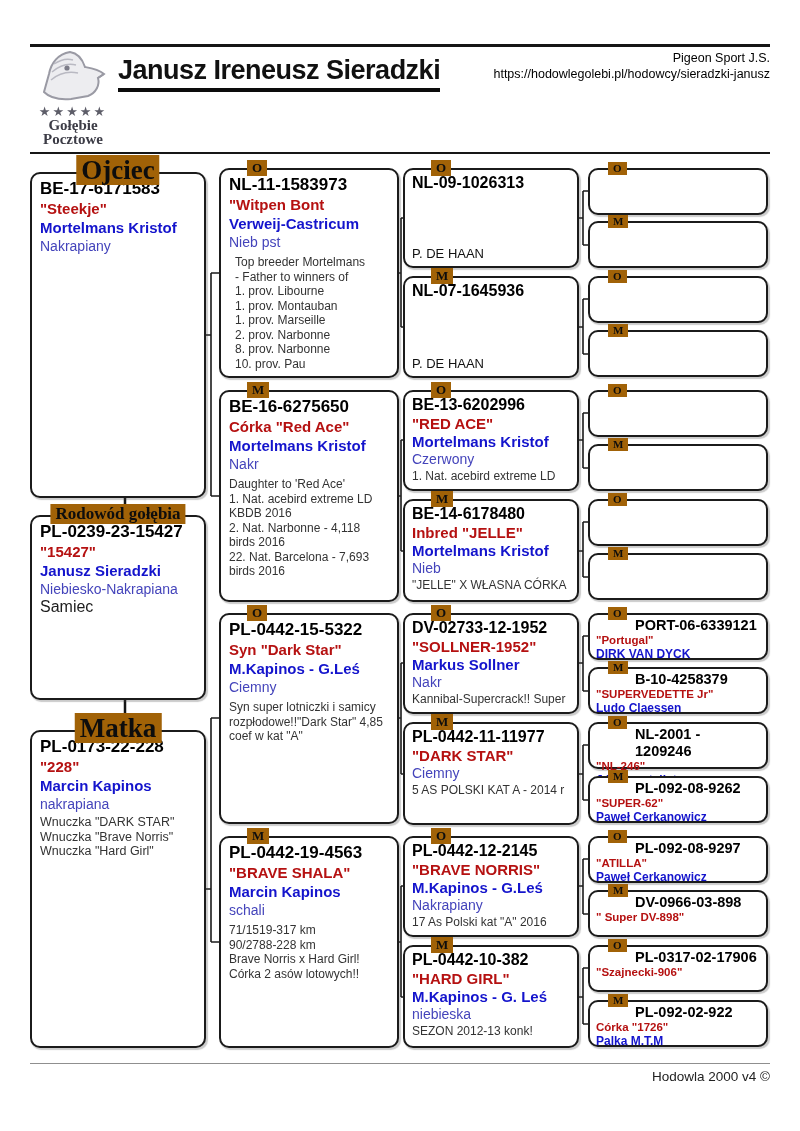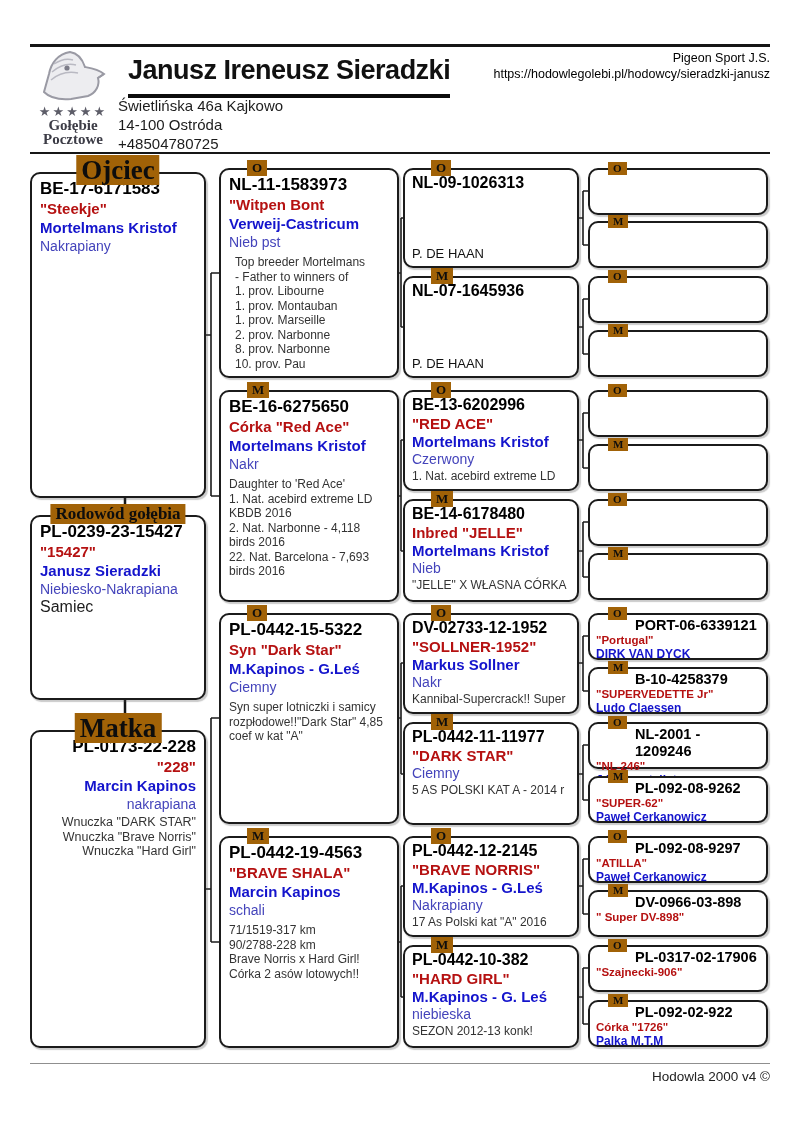--- a/index.html
+++ b/index.html
@@ -3,22 +3,22 @@
 <meta charset="utf-8">
 <style>
   html,body{margin:0;padding:0;background:#fff;}
   #page{position:relative;width:800px;height:1131px;background:#fff;overflow:hidden;
         font-family:"Liberation Sans",sans-serif;color:#111;}
   .rule{position:absolute;background:#161616;}
   
   #logo{position:absolute;left:28px;top:50px;width:90px;text-align:center;}
   #logo .stars{font-size:13px;letter-spacing:2px;color:#5d5d68;line-height:12px;}
   #logo .lg{font-family:"Liberation Serif",serif;font-weight:bold;font-size:15px;line-height:14px;color:#3c3c46;}
-  #title{position:absolute;left:128px;top:55px;font-size:27px;font-weight:bold;letter-spacing:-0.5px;
-         border-bottom:4px solid #0c0c0c;padding-bottom:8px;white-space:nowrap;}
+  #title{position:absolute;left:118px;top:55px;font-size:27px;font-weight:bold;letter-spacing:-0.5px;
+         border-bottom:4px solid #0c0c0c;padding-bottom:2px;white-space:nowrap;}
   #hdr-right{position:absolute;right:30px;top:50px;text-align:right;font-size:12.5px;line-height:16px;color:#000;}
   #address{position:absolute;left:118px;top:96px;font-size:15px;line-height:19px;color:#1c1c1c;}
   
   .card{position:absolute;box-sizing:border-box;background:#fff;border:2px solid #1b1b1b;border-radius:10px;
         box-shadow:1.5px 2px 1px rgba(70,70,70,.28);padding:4px 8px;z-index:2;}
   .tag{position:absolute;top:-10px;left:26px;background:#a16207;padding:0 5px;
        font-family:"Liberation Serif",serif;font-weight:bold;font-size:13px;color:#0d0d0d;line-height:16px;}
   .tag-big{font-size:27px;line-height:30px;top:-19px;left:50%;transform:translateX(-50%);white-space:nowrap;}
   .tag-mid{font-size:17px;line-height:20px;top:-13px;left:50%;transform:translateX(-50%);white-space:nowrap;}
   .ring{font-weight:bold;font-size:17px;line-height:21px;color:#000;}
@@ -61,25 +61,20 @@
     <div class="lg">Pocztowe</div>
   </div>
 
   <div id="title">Janusz Ireneusz Sieradzki</div>
 
   <div id="hdr-right">
     <div>Pigeon Sport J.S.</div>
     <div>https://hodowlegolebi.pl/hodowcy/sieradzki-janusz</div>
   </div>
 
-  <div id="address">
-    <div>Świetlińska 46a Kajkowo</div>
-    <div>14-100 Ostróda</div>
-    <div>+48504780725</div>
-  </div>
 
   <div class="rule" style="left:30px;top:152px;width:740px;height:2px;"></div>
 
   <svg id="connectors" width="800" height="1131">
     <path d="M125 498 L125 516 M125 700 L125 731" stroke="#161616" stroke-width="2.5" fill="none"></path>
     <path d="M206 335 L211 335 M211 273 L211 496 M211 273 L219 273 M211 496 L219 496
              M206 889 L211 889 M211 718 L211 942 M211 718 L219 718 M211 942 L219 942
              M399 273 L401 273 M401 218 L401 327 M401 218 L403 218 M401 327 L403 327
              M399 496 L401 496 M401 440 L401 551 M401 440 L403 440 M401 551 L403 551
              M399 718 L401 718 M401 663 L401 774 M401 663 L403 663 M401 774 L403 774
@@ -104,21 +99,21 @@
 
   <div class="card" style="left:30px;top:515px;width:176px;height:185px;">
     <span class="tag tag-mid">Rodowód gołębia</span>
     <div class="ring">PL-0239-23-15427</div>
     <div class="nm">"15427"</div>
     <div class="own">Janusz Sieradzki</div>
     <div class="clr">Niebiesko-Nakrapiana</div>
     <div class="sex">Samiec</div>
   </div>
 
-  <div class="card" style="left:30px;top:730px;width:176px;height:318px;text-align:right;">
+  <div class="card" style="left:30px;top:730px;width:176px;height:318px;">
     <span class="tag tag-big">Matka</span>
     <div class="ring">PL-0173-22-228</div>
     <div class="nm">"228"</div>
     <div class="own">Marcin Kapinos</div>
     <div class="clr">nakrapiana</div>
     <div class="notes" style="margin-top:2px;font-size:12.5px;">Wnuczka "DARK STAR"
 Wnuczka "Brave Norris"
 Wnuczka "Hard Girl"</div>
   </div>
 

